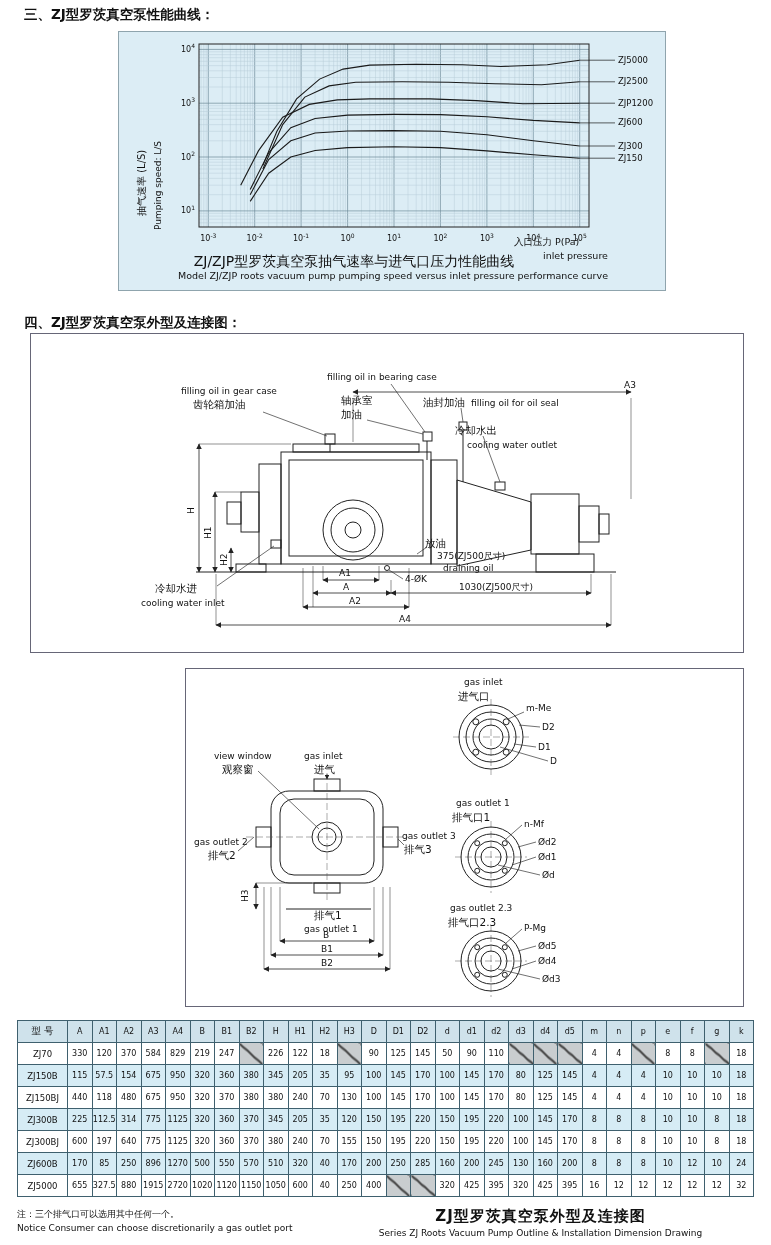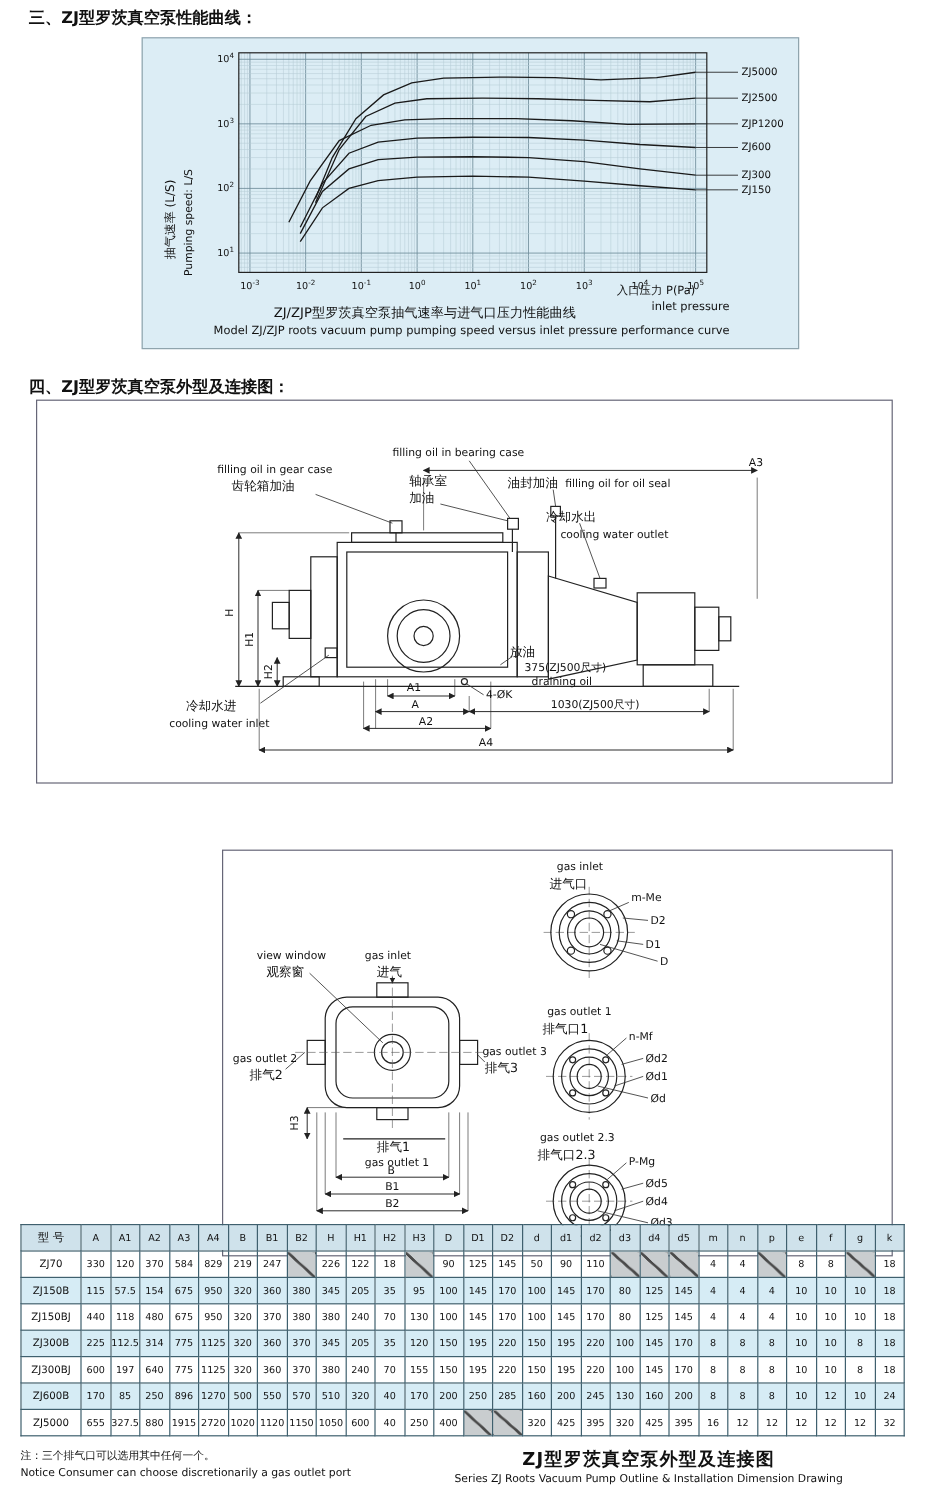--- a/index.html
+++ b/index.html
@@ -9,25 +9,25 @@
   .h2pos{top:314px;}
   .chart-box{position:absolute;left:118px;top:31px;width:548px;height:260px;background:#dcedf5;border:1px solid #8fa4ad;}
   #curve-chart{position:absolute;left:0;top:0;}
   .ylab{position:absolute;transform:rotate(-90deg);transform-origin:0 0;font-size:9px;white-space:nowrap;}
   .ylab.cn{left:16px;top:184px;font-size:10px;}
   .ylab.en{left:34px;top:198px;}
   .xlab{position:absolute;font-size:9.5px;white-space:nowrap;}
   .xlab.cn{left:395px;top:204px;}
   .xlab.en{left:424px;top:218px;}
   .cap{position:absolute;text-align:center;white-space:nowrap;}
-  .cap.cn{left:0;width:470px;top:221px;font-size:11px;}
+  .cap.cn{left:0;width:470px;top:221px;font-size:14px;}
   .cap.en{left:0;width:548px;top:238px;font-size:9.5px;}
   .draw-box{position:absolute;border:1px solid #667;background:#fff;}
   .draw-box.side{left:30px;top:333px;width:714px;height:320px;}
-  .draw-box.top{left:185px;top:668px;width:559px;height:339px;margin-top:40px;}
+  .draw-box.top{left:185px;top:668px;width:559px;height:339px;}
   svg text{font-family:"DejaVu Sans","Liberation Sans",sans-serif;fill:#111;}
   .table-wrap{position:absolute;left:17px;top:1020px;width:737px;}
   table{border-collapse:collapse;width:737px;table-layout:fixed;font-size:8px;}
   th,td{border:1px solid #3f606e;text-align:center;padding:0;height:22px;overflow:hidden;white-space:nowrap;}
   th{background:#cfe2eb;font-weight:normal;font-size:8px;}
   th.model{font-size:9.5px;margin-top:28px;}
   td.model{font-size:8.5px;}
   tbody tr:nth-child(even){background:#d6ecf5;}
   td.diag{background-color:#c9cdcf;background-image:linear-gradient(to top right, rgba(0,0,0,0) 46%, #4a4a4a 47%, #4a4a4a 53%, rgba(0,0,0,0) 54%);}
   .footer{position:absolute;left:17px;top:1207px;width:737px;display:flex;}

